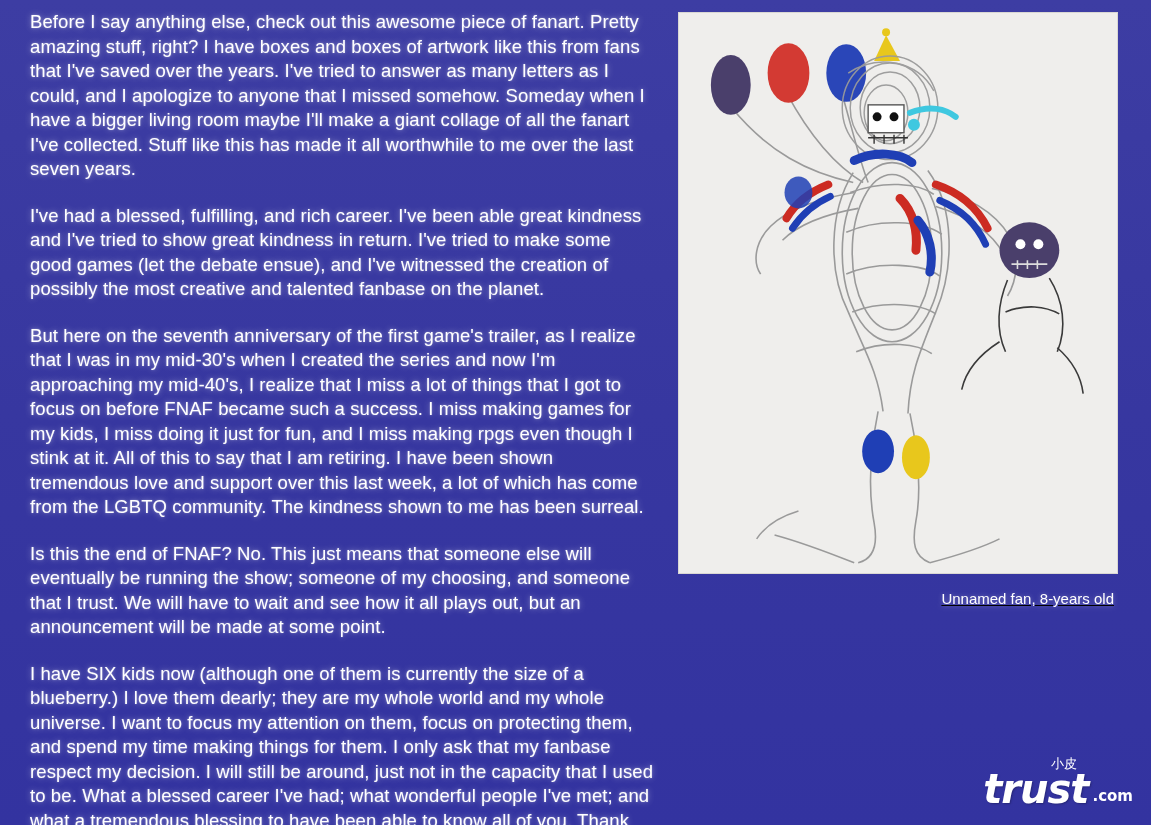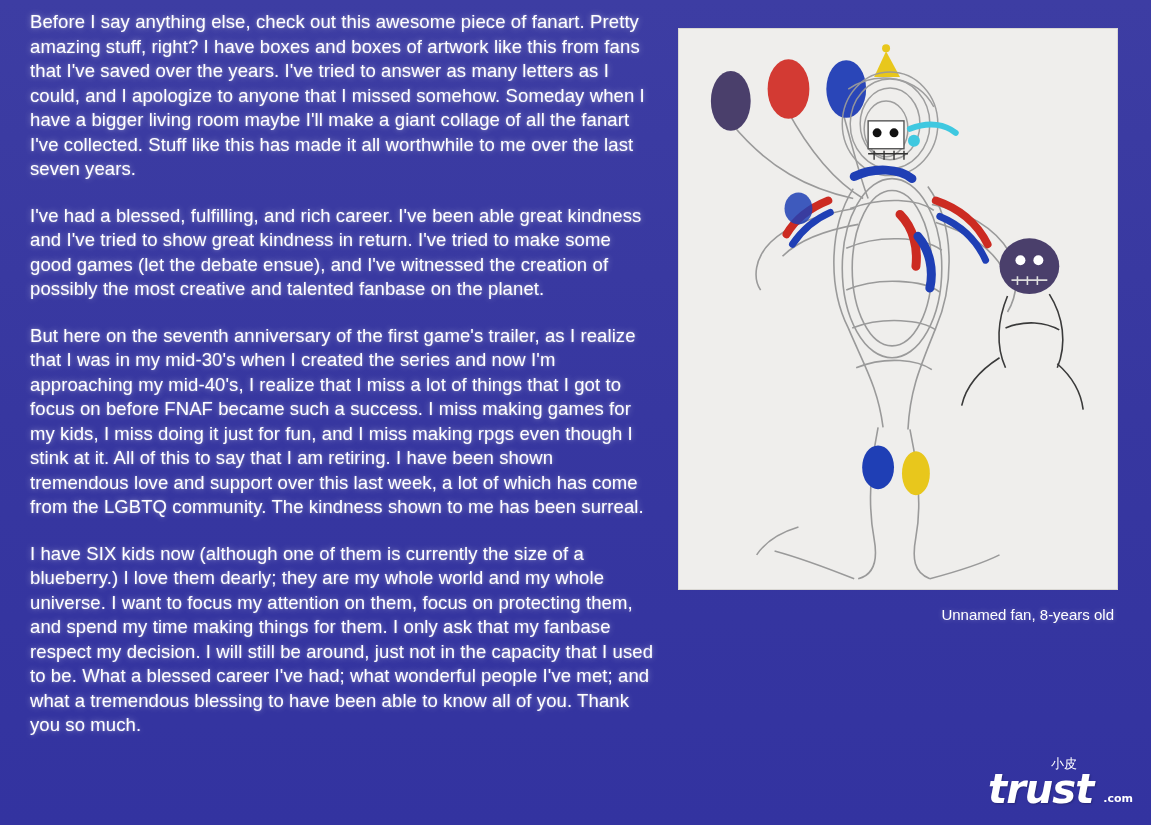--- a/index.html
+++ b/index.html
@@ -32,22 +32,23 @@
     color: #ffffff;
     font-size: 18.5px;
     line-height: 24.5px;
     margin: 0 0 22px 0;
     text-shadow: 0 0 6px rgba(255,255,255,0.45), 0 0 2px rgba(255,255,255,0.35);
     letter-spacing: 0.1px;
   }
   .media-col {
     position: absolute;
     left: 678px;
-    top: 28px;
+    top: 12px;
     width: 440px;
+    text-decoration: underline;
   }
   .art-frame {
     width: 440px;
     height: 562px;
     background: #efeeec;
     border: 1px solid #d9d7d3;
     position: relative;
     overflow: hidden;
   }
   .art-frame svg { display: block; width: 100%; height: 100%; }
@@ -58,21 +59,21 @@
     font-size: 15px;
     text-shadow: 0 0 5px rgba(255,255,255,0.35);
     padding-right: 4px;
   }
   .watermark {
     position: absolute;
     right: 18px;
     bottom: 16px;
     display: flex;
     align-items: flex-end;
-    gap: 10px;
+    gap: 4px;
     user-select: none;
   }
   .wm-main {
     font-family: "DejaVu Sans", sans-serif;
     font-weight: bold;
     font-style: italic;
     font-size: 40px;
     color: #ffffff;
     letter-spacing: -1px;
     line-height: 1;
@@ -80,36 +81,37 @@
   }
   .wm-cn {
     position: absolute;
     top: -14px;
     right: 56px;
     font-size: 13px;
     color: #ffffff;
     font-family: "DejaVu Sans", sans-serif;
   }
   .wm-dot {
-    font-size: 11px;
+    font-size: 15px;
     color: #ffffff;
     font-family: "DejaVu Sans", sans-serif;
     font-weight: bold;
     margin-bottom: 4px;
   }
 </style>
 </head>
 <body>
 
 <div class="page">
 
   <div class="text-col">
     <p class="para">Before I say anything else, check out this awesome piece of fanart. Pretty amazing stuff, right? I have boxes and boxes of artwork like this from fans that I've saved over the years. I've tried to answer as many letters as I could, and I apologize to anyone that I missed somehow. Someday when I have a bigger living room maybe I'll make a giant collage of all the fanart I've collected. Stuff like this has made it all worthwhile to me over the last seven years.</p>
     <p class="para">I've had a blessed, fulfilling, and rich career. I've been able great kindness and I've tried to show great kindness in return. I've tried to make some good games (let the debate ensue), and I've witnessed the creation of possibly the most creative and talented fanbase on the planet.</p>
     <p class="para">But here on the seventh anniversary of the first game's trailer, as I realize that I was in my mid-30's when I created the series and now I'm approaching my mid-40's, I realize that I miss a lot of things that I got to focus on before FNAF became such a success. I miss making games for my kids, I miss doing it just for fun, and I miss making rpgs even though I stink at it. All of this to say that I am retiring. I have been shown tremendous love and support over this last week, a lot of which has come from the LGBTQ community. The kindness shown to me has been surreal.</p>
+    <p class="para">Is this the end of FNAF? No. This just means that someone else will eventually be running the show; someone of my choosing, and someone that I trust. We will have to wait and see how it all plays out, but an announcement will be made at some point.</p>
     <p class="para">I have SIX kids now (although one of them is currently the size of a blueberry.) I love them dearly; they are my whole world and my whole universe. I want to focus my attention on them, focus on protecting them, and spend my time making things for them. I only ask that my fanbase respect my decision. I will still be around, just not in the capacity that I used to be. What a blessed career I've had; what wonderful people I've met; and what a tremendous blessing to have been able to know all of you. Thank you so much.</p>
   </div>
 
   <div class="media-col">
     <div class="art-frame">
       <svg viewBox="0 0 440 562" xmlns="http://www.w3.org/2000/svg" aria-hidden="true">
         <rect x="0" y="0" width="440" height="562" fill="#efeeec"></rect>
 
         <g stroke="#9a9a9a" stroke-width="1.6" fill="none">
           <path d="M53 95 C90 140 130 160 175 170"></path>

